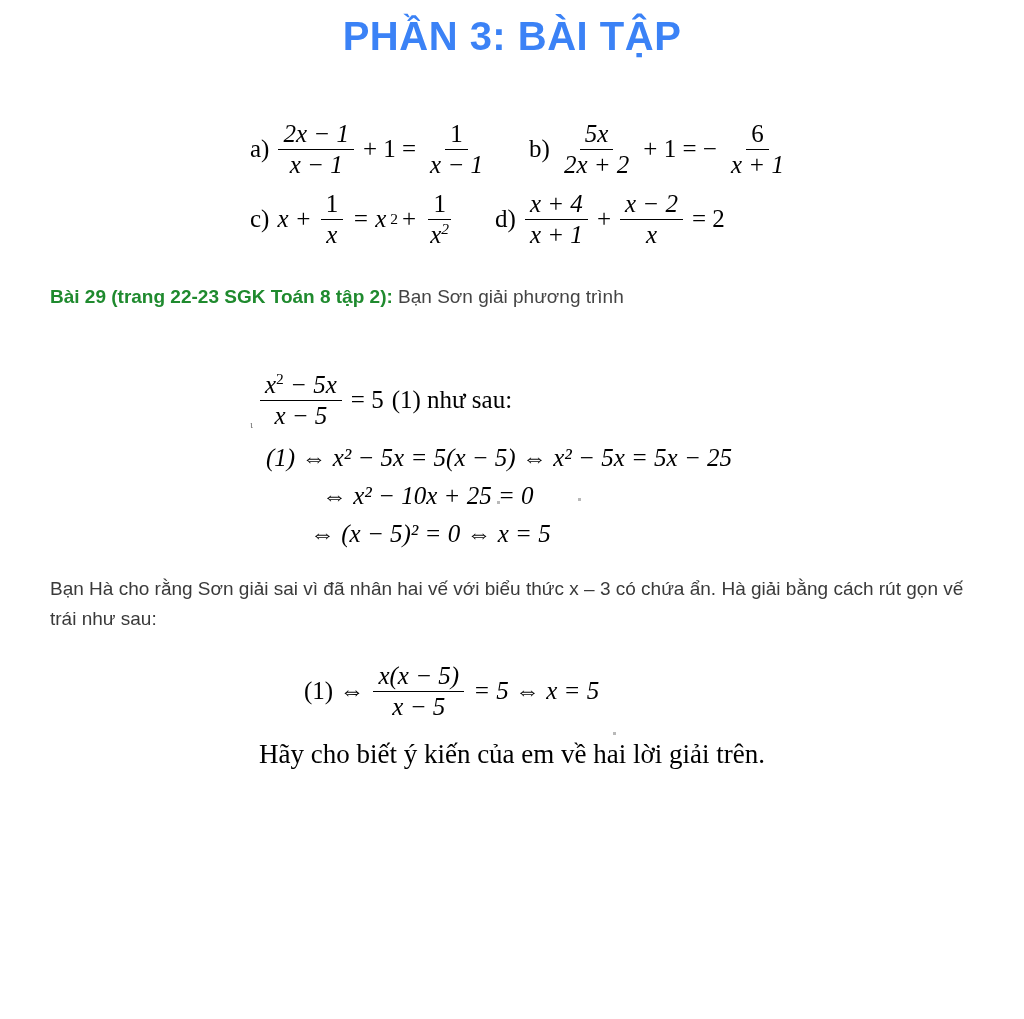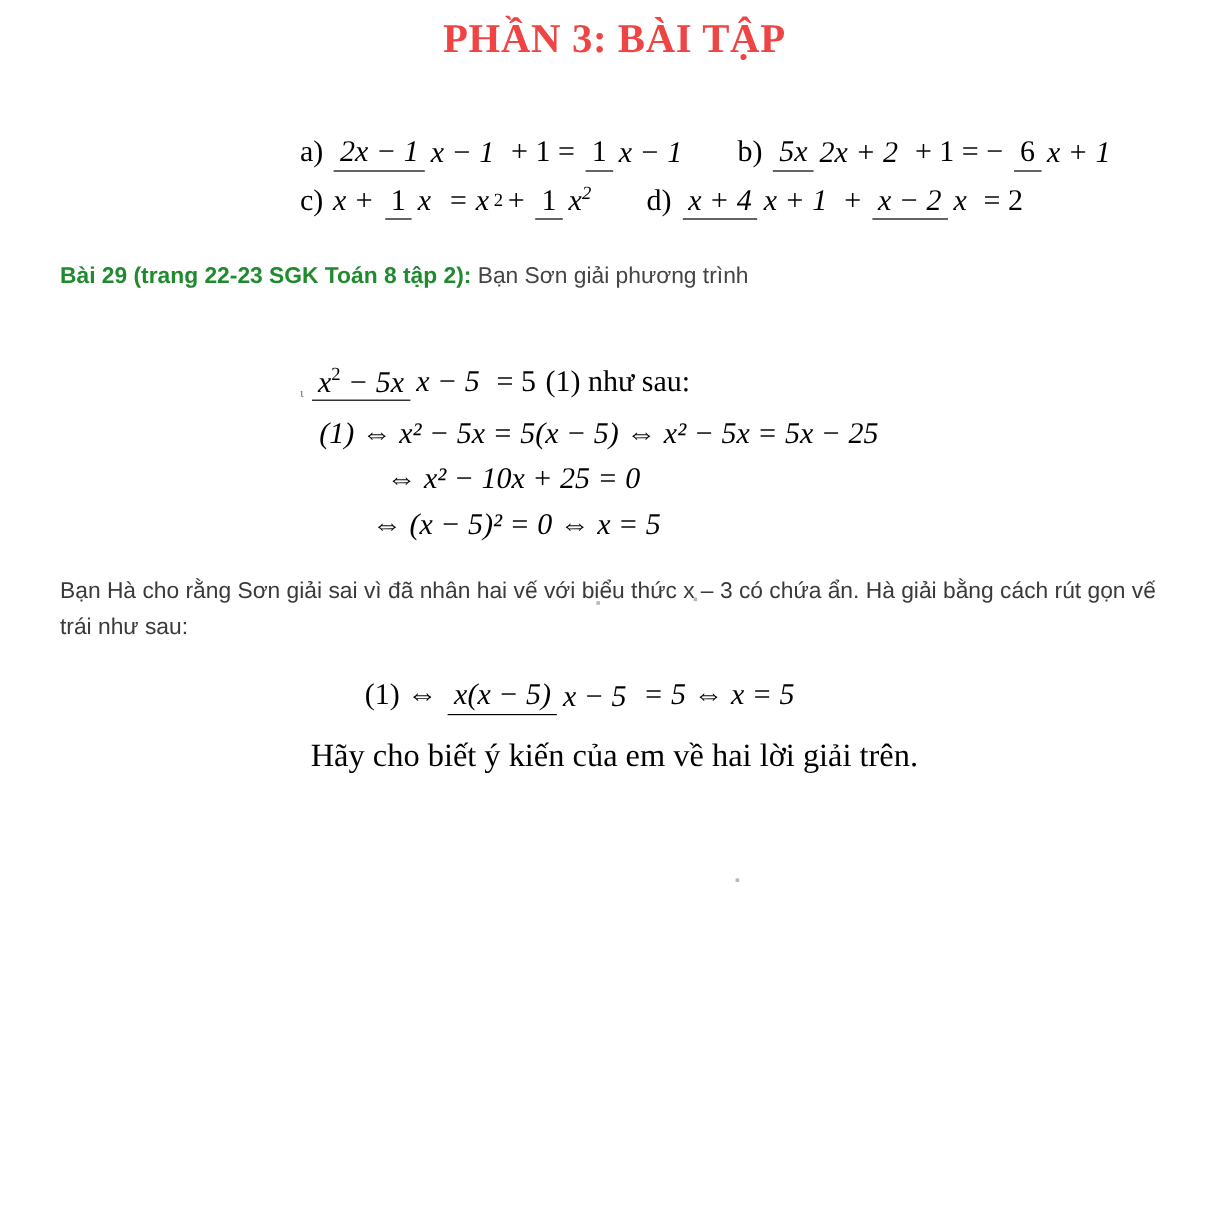--- a/index.html
+++ b/index.html
@@ -16,26 +16,26 @@
   }
   .page {
     position: relative;
     width: 1024px;
     height: 1019px;
     box-sizing: border-box;
     padding: 0 50px;
   }
   .doc-title {
     text-align: center;
-    font-family: Liberation Serif, serif;
+    font-family: Liberation Sans, sans-serif;
     font-weight: bold;
-    font-size: 34px;
+    font-size: 40px;
     letter-spacing: 0.5px;
     margin: 14px 0 6px 0;
-    color: #ef4444;
+    color: #3b82f6;
   }
   .exercise-line {
     font-size: 19px;
     line-height: 1.5;
     margin: 14px 0 0 0;
     color: #3a3a3a;
   }
   .ex-label {
     color: #1f8a2e;
     font-weight: bold;
@@ -63,21 +63,21 @@
     display: flex;
     align-items: center;
   }
   .item.gap { margin-left: 36px; }
   .lbl {
     margin-right: 4px;
   }
   .it { font-style: italic; }
   .frac {
     display: inline-flex;
-    flex-direction: row;
+    flex-direction: column;
     align-items: center;
     vertical-align: middle;
     margin: 0 5px;
     line-height: 1.18;
   }
   .frac .num, .frac .den {
     padding: 0 5px;
     white-space: nowrap;
   }
   .frac .num {

